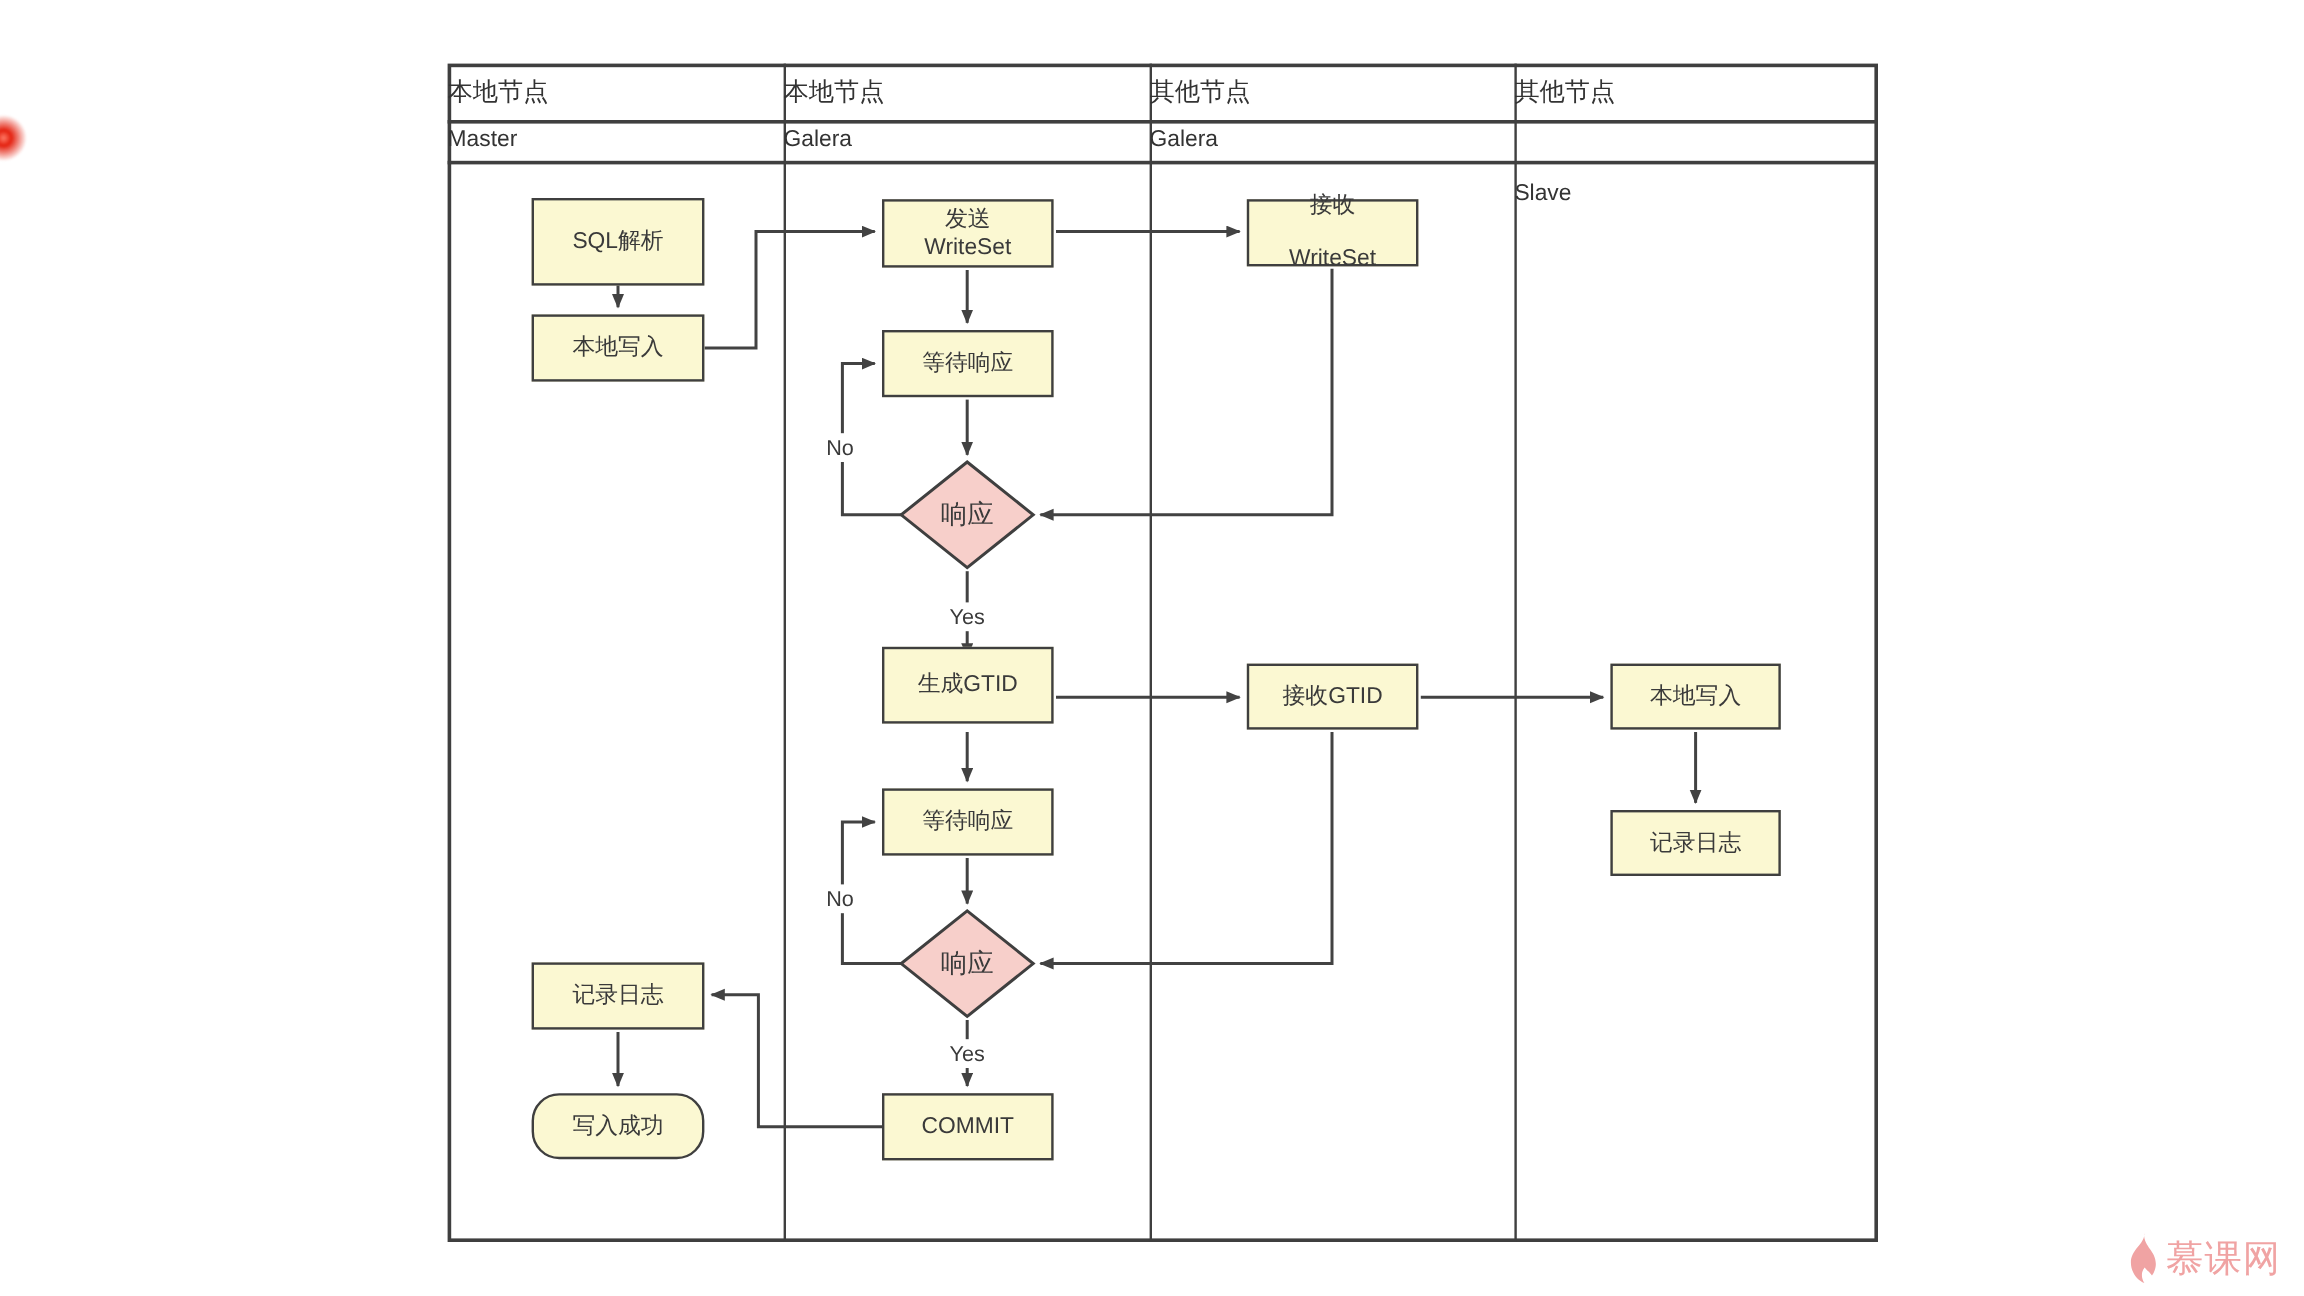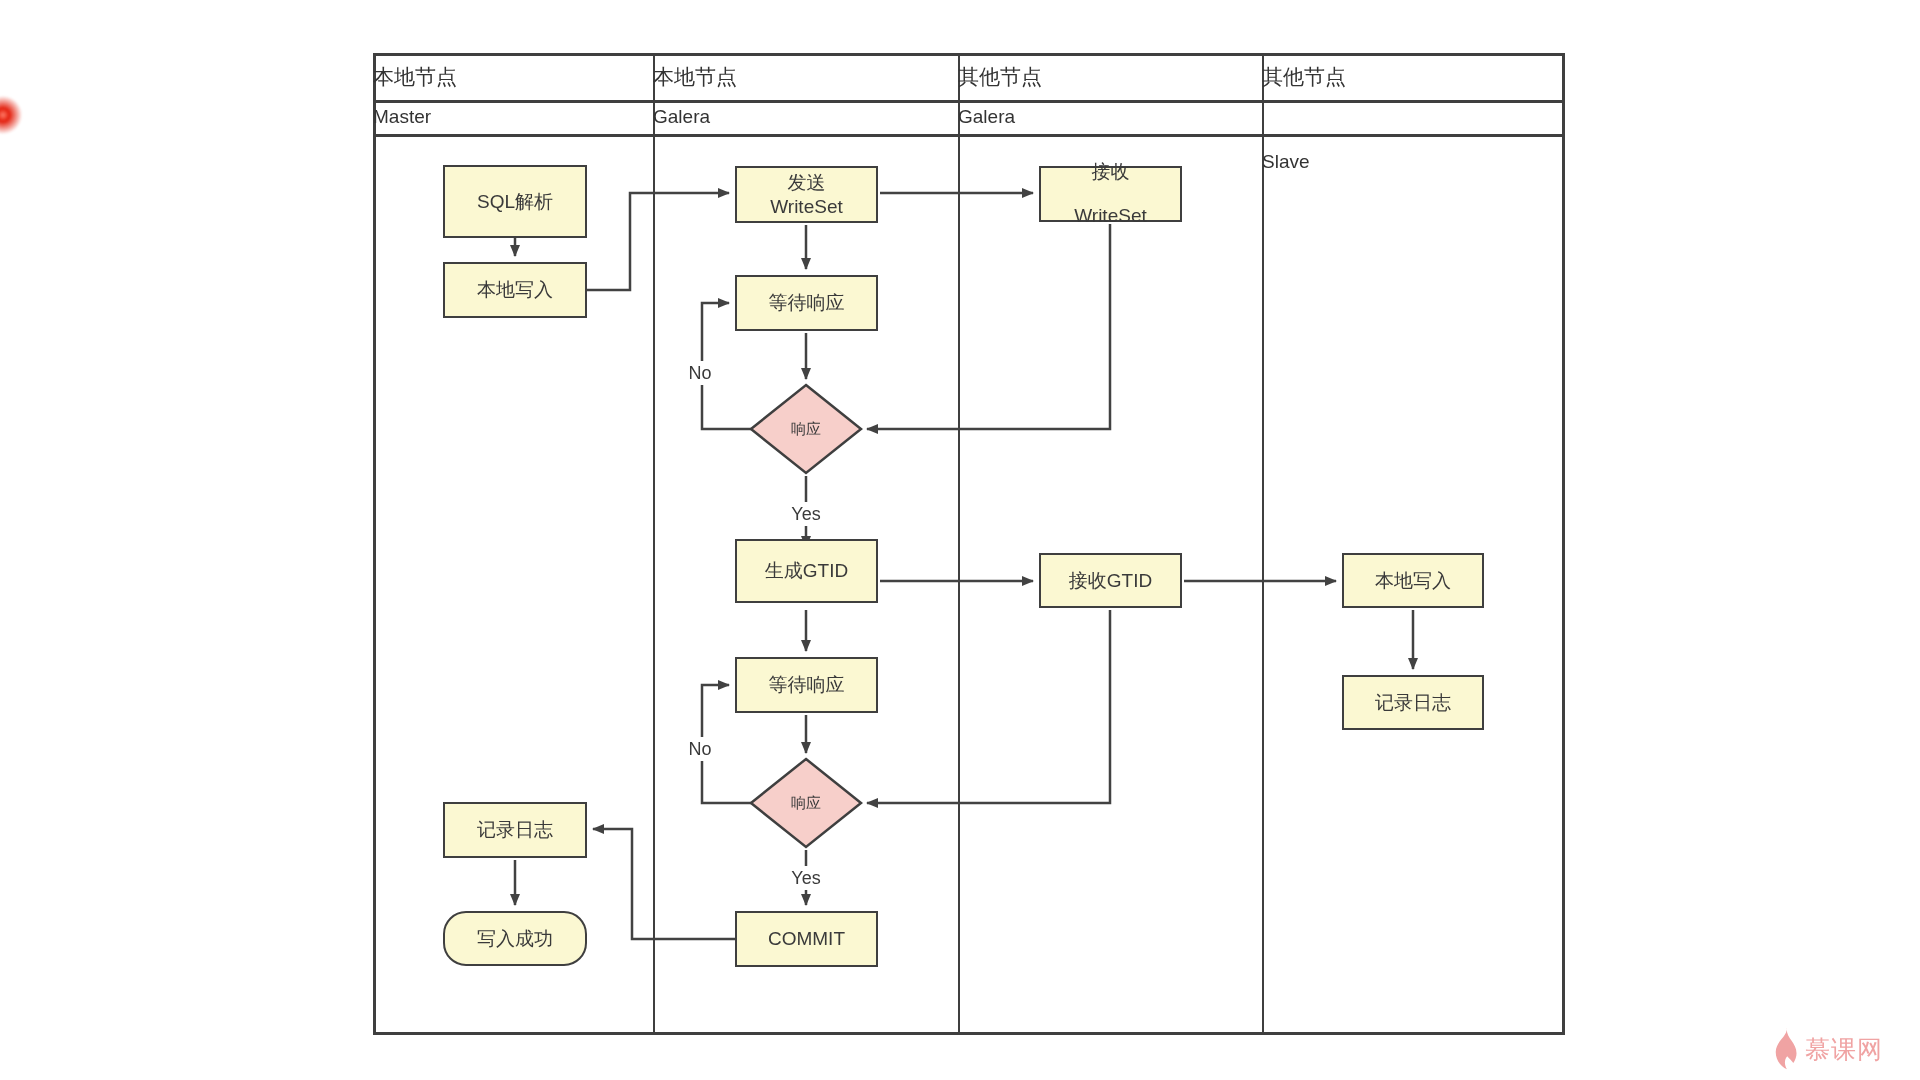--- a/index.html
+++ b/index.html
@@ -24,39 +24,39 @@
   .hdr{position:absolute;text-align:left;color:#333;}
   .hdr-type{font-size:21px;top:64px;height:26px;line-height:26px;}
   .hdr-role{font-size:19px;top:105px;height:24px;line-height:24px;}
 
   
   .node{position:absolute;background:var(--node-fill);border:2px solid var(--node-border);
         display:flex;align-items:center;justify-content:center;flex-direction:column;
         font-size:19px;color:var(--text);line-height:1.25;text-align:center;}
 
   .diamond-label{position:absolute;display:flex;align-items:center;justify-content:center;
-        font-size:15px;color:var(--text);}
+        font-size:22px;color:var(--text);}
 
   .edge-label{position:absolute;background:#fff;font-size:18px;color:var(--text);
         text-align:center;height:24px;line-height:24px;}
 
   svg.layer{position:absolute;left:0;top:0;pointer-events:none;}
   .edge{fill:none;stroke:var(--line);stroke-width:2.5;}
   .diamond{fill:var(--diamond-fill);stroke:var(--node-border);stroke-width:2.5;stroke-linejoin:miter;}
   #arrowhead path{fill:var(--line);}
 
   
   .pointer-dot{position:absolute;left:-16px;top:96px;width:38px;height:38px;border-radius:50%;
         background:radial-gradient(circle,#ff7a66 0%,var(--dot) 24%,rgba(227,33,15,.55) 46%,rgba(227,33,15,0) 72%);
         filter:blur(1px);}
 
   
   .watermark{position:absolute;left:1770px;top:1026px;display:flex;align-items:center;gap:3px;}
   .watermark .flame{fill:var(--watermark);}
-  .watermark .wm-text{font-size:25px;color:var(--watermark);letter-spacing:1px;}
+  .watermark .wm-text{font-size:31px;color:var(--watermark);letter-spacing:1px;}
 </style>
 </head>
 <body>
 
 <div class="stage">
 
   <div class="pointer-dot"></div>
 
   <div class="tbl-outer"></div>
   <div class="vline" style="left:653px"></div>

